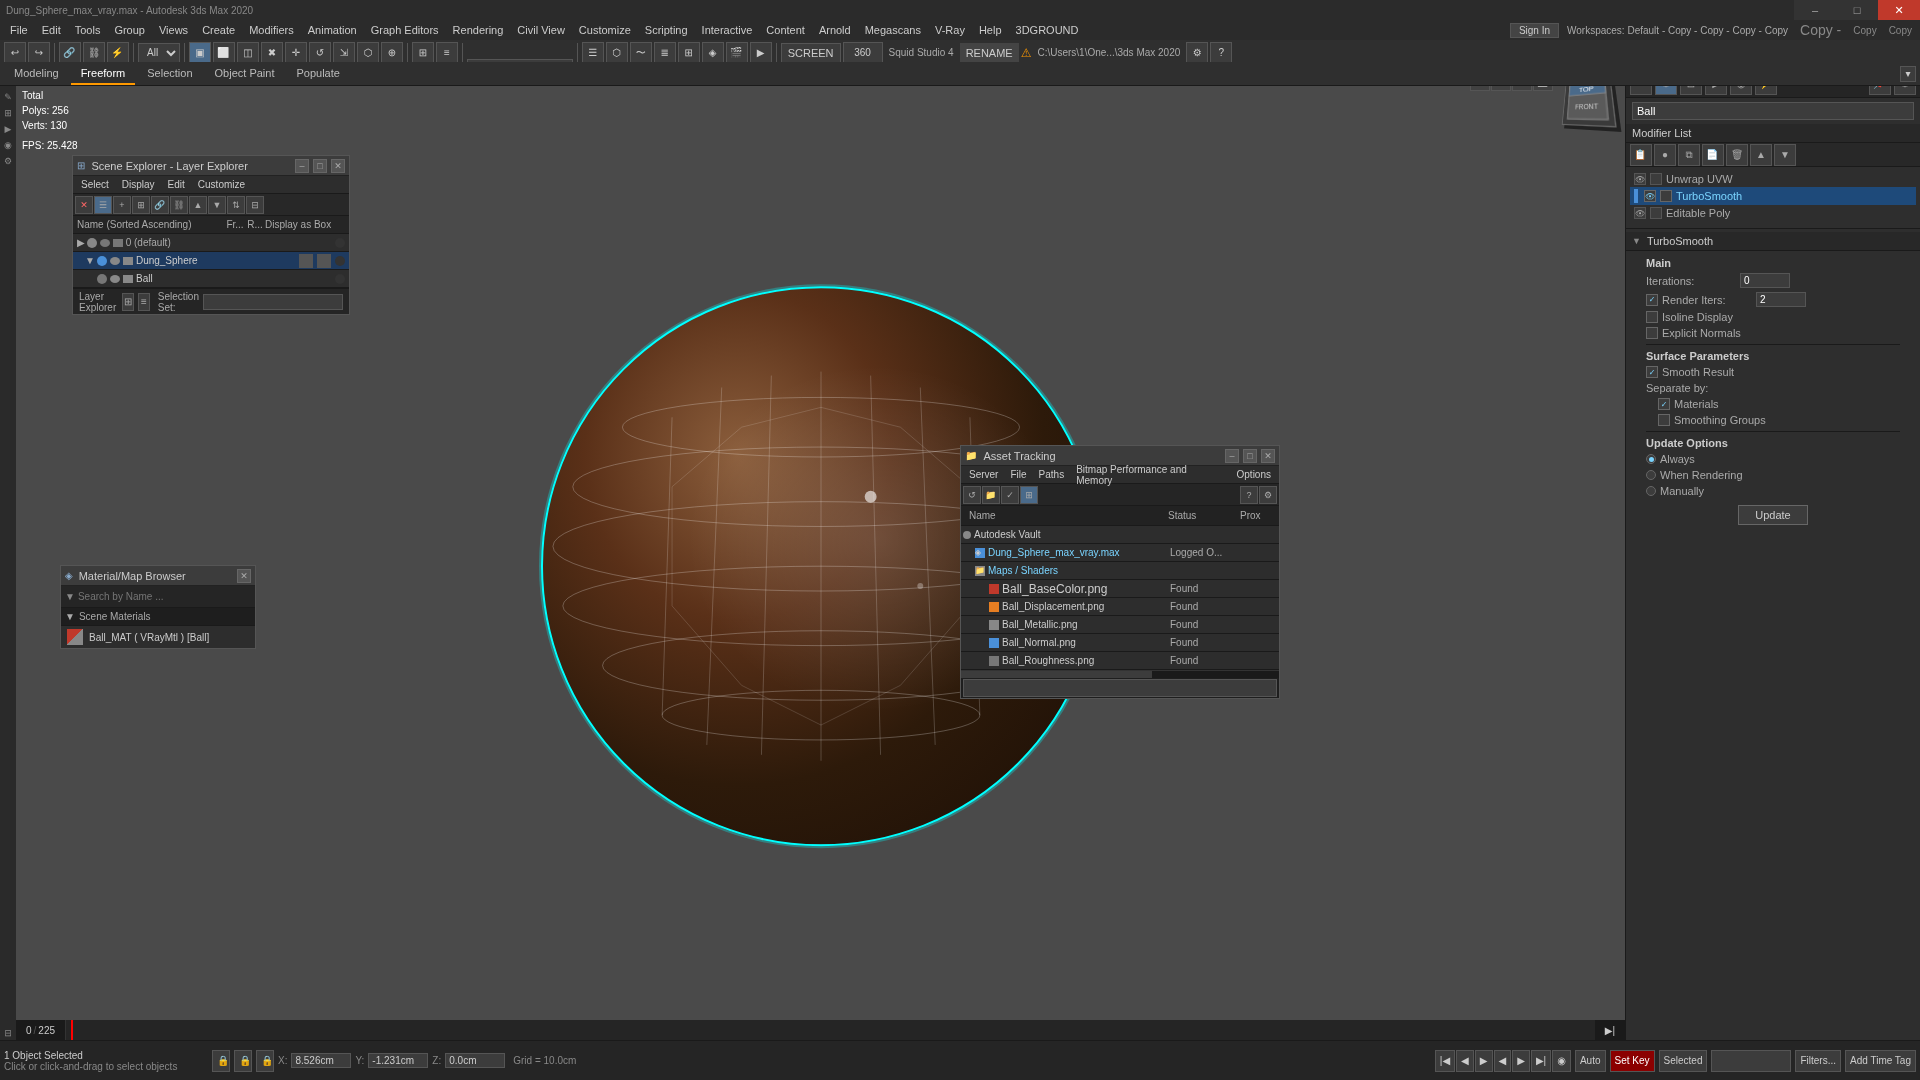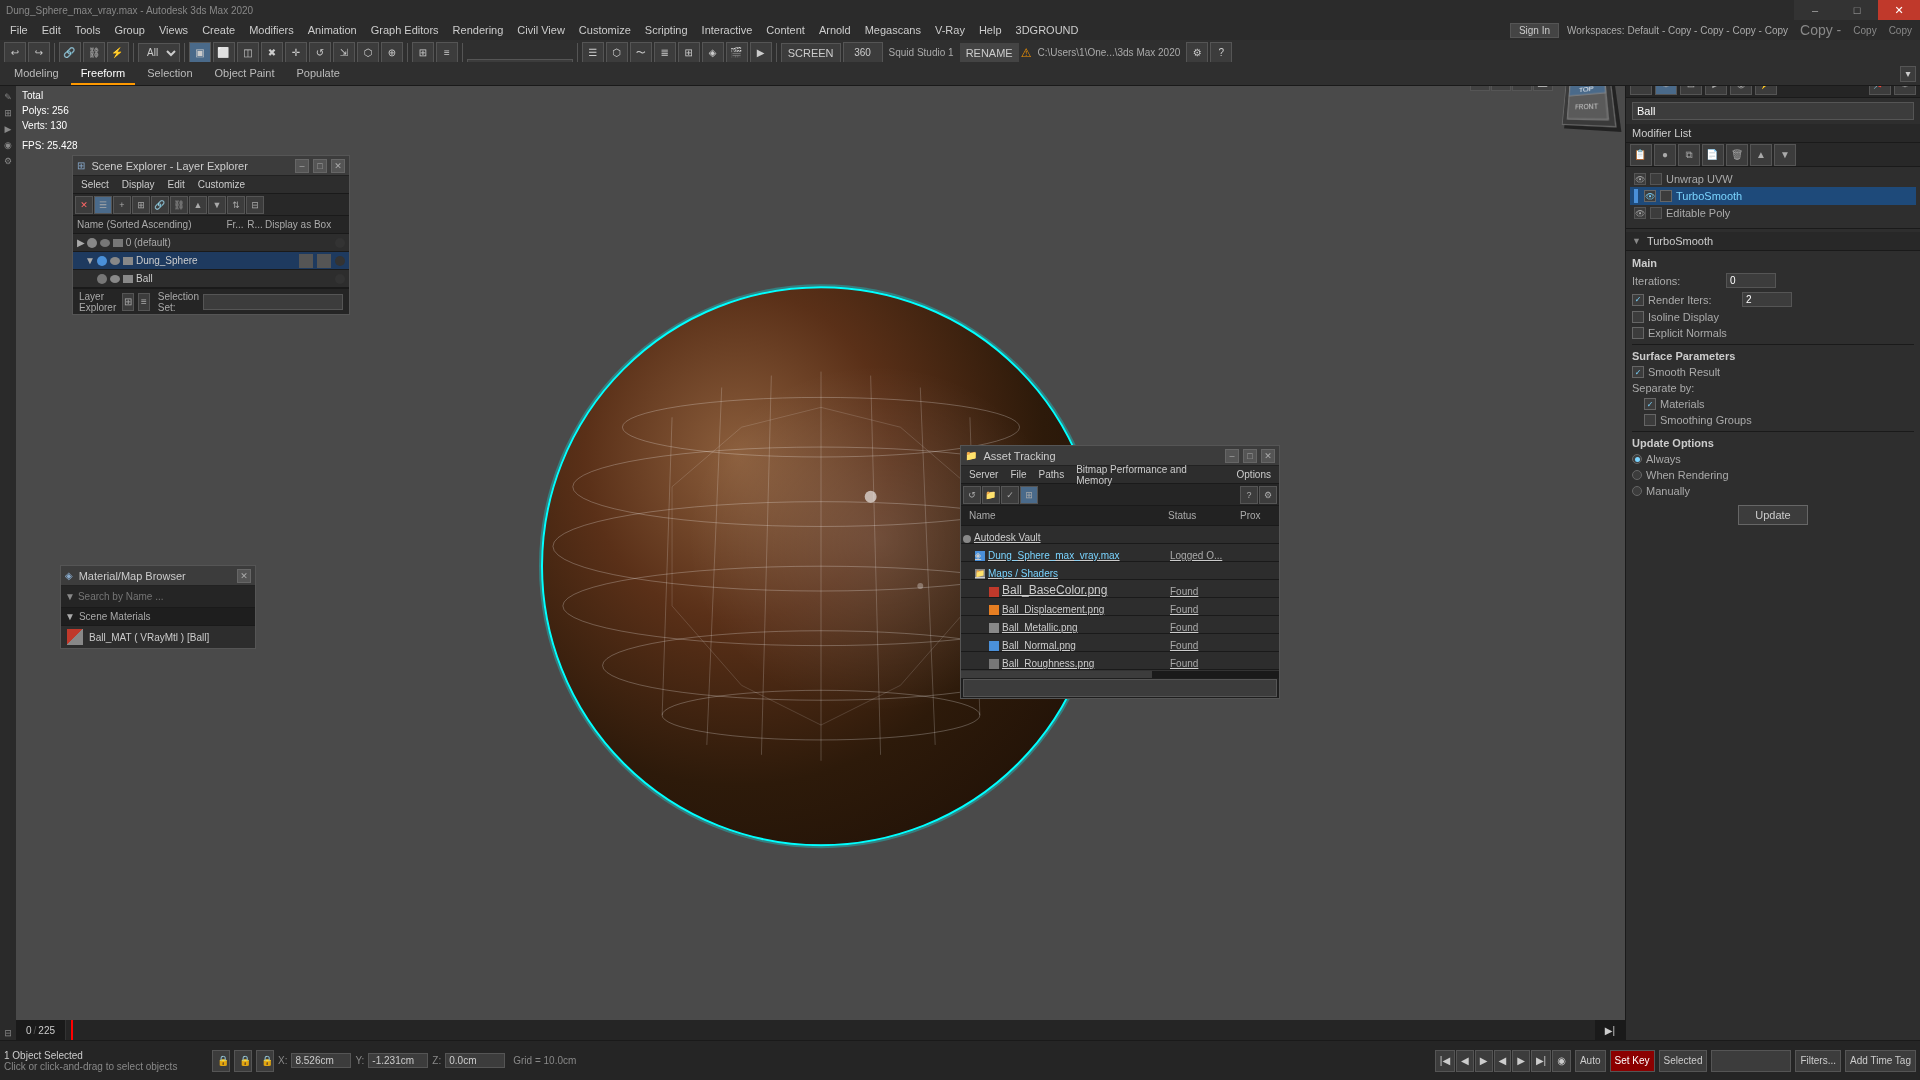--- a/index.html
+++ b/index.html
@@ -311,21 +311,21 @@
     }
     .rs-modifier-active {
       background: #1e4a7a;
       color: #7ad4ff;
     }
     .rs-modifier-inactive {
       color: #aaa;
     }
 
     .rs-props {
-      padding: 4px 6px;
+      padding: 4px 20px;
     }
     .rs-prop-row {
       display: flex;
       align-items: center;
       padding: 2px 0;
       gap: 4px;
       font-size: 11px;
     }
     .rs-prop-label {
       color: #aaa;
@@ -589,25 +589,24 @@
       font-size: 10px;
       color: #aaa;
       padding: 0 4px;
     }
     .at-col-name { flex: 1; padding-left: 4px; }
     .at-col-status { width: 72px; }
     .at-col-prox { width: 35px; }
     .at-row {
       height: 18px;
       display: flex;
-      align-items: flex-end;
+      align-items: center;
       padding: 0 2px;
       border-bottom: 1px solid #1a1a1a;
       font-size: 10px;
-      text-decoration: underline;
     }
     .at-row-indent { padding-left: 14px; }
     .at-row-indent2 { padding-left: 28px; }
     .at-scrollbar-h {
       height: 8px;
       background: #1a1a1a;
       border-top: 1px solid #333;
       position: relative;
     }
     .at-input {
@@ -842,21 +841,21 @@
   <div class="tb-btn">⬡</div>
   <div class="tb-btn">〜</div>
   <div class="tb-btn">≣</div>
   <div class="tb-btn">⊞</div>
   <div class="tb-btn">◈</div>
   <div class="tb-btn">🎬</div>
   <div class="tb-btn">▶</div>
   <div class="tb-separator"></div>
   <div class="screen-label">SCREEN</div>
   <div class="tb-btn" style="width:40px;font-size:10px;">360</div>
-  <span style="color:#aaa;font-size:10px;padding:0 4px;">Squid Studio 1</span>
+  <span style="color:#aaa;font-size:10px;padding:0 4px;">Squid Studio 4</span>
   <div class="rename-label">RENAME</div>
   <span class="warn-icon">⚠</span>
   <span style="color:#aaa;font-size:10px;padding:0 4px;">C:\Users\1\One...\3ds Max 2020</span>
   <div class="tb-btn">⚙</div>
   <div class="tb-btn">?</div>
 </div>
 
 <div class="toolbar2" style="top:62px;">
   <div class="tab-item">Modeling</div>
   <div class="tab-item active">Freeform</div>

